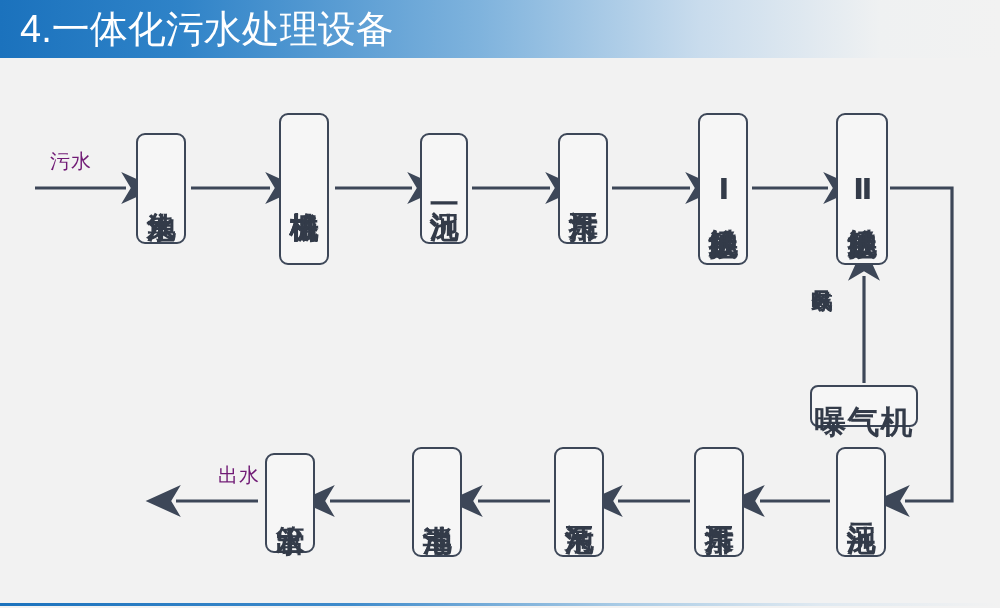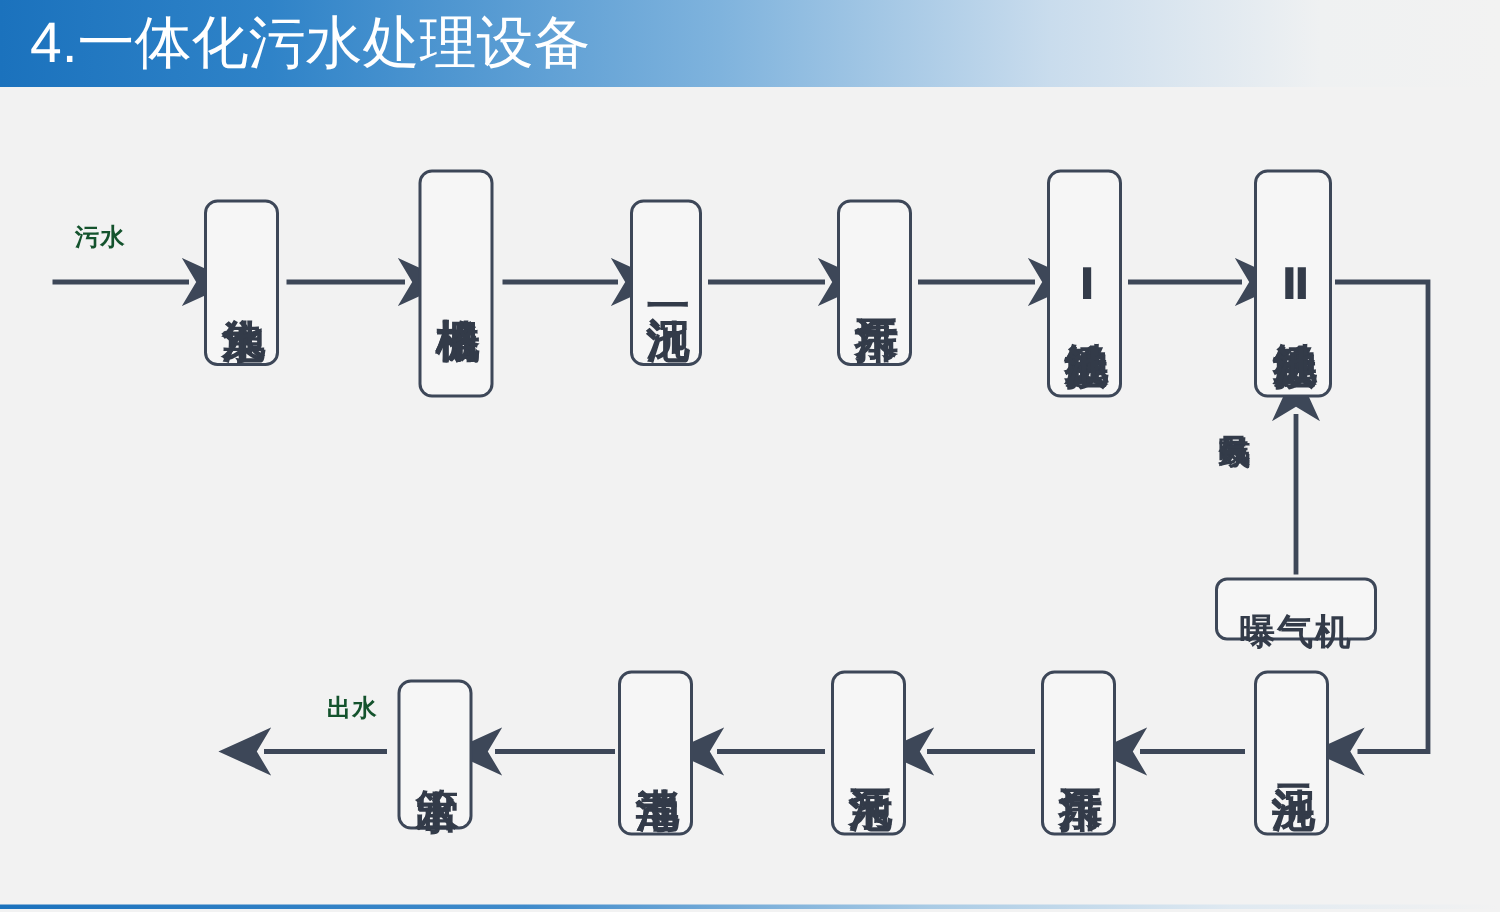--- a/index.html
+++ b/index.html
@@ -48,28 +48,28 @@
     font-size:29px;
     line-height:1.02;
     letter-spacing:0px;
     font-weight:600;
     color:#333b49;
     white-space:nowrap;
   }
   .node.horiz .lbl{
     writing-mode:horizontal-tb;
     text-orientation:mixed;
-    font-size:24px;
+    font-size:32px;
     letter-spacing:1px;
     margin-top:33px;
   }
 
   
   .flabel{
-    position:absolute;color:#14532d;font-size:16px;font-weight:700;
+    position:absolute;color:#701a75;font-size:20px;font-weight:400;
     white-space:nowrap;letter-spacing:1px;
   }
   .vlabel{
     position:absolute;color:#333b49;font-size:21px;font-weight:600;
     writing-mode:vertical-rl;text-orientation:upright;line-height:1.0;
     letter-spacing:0px;
   }
 </style>
 </head>
 <body>

